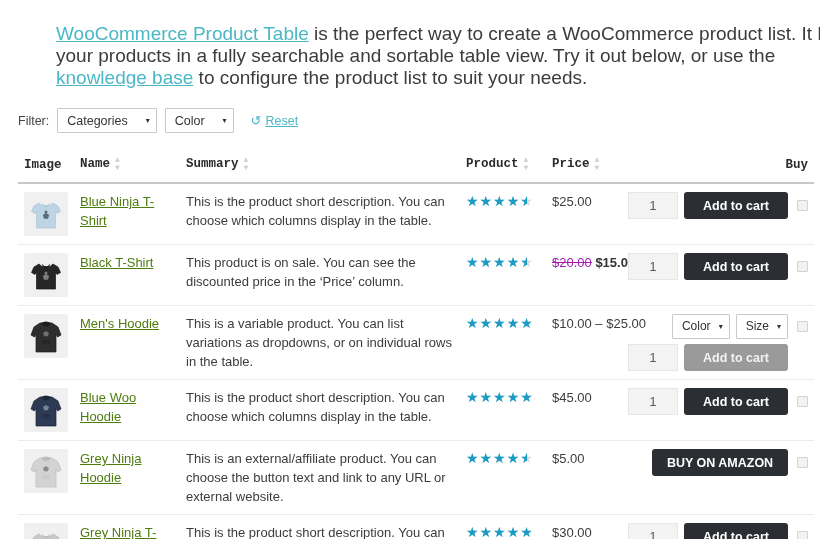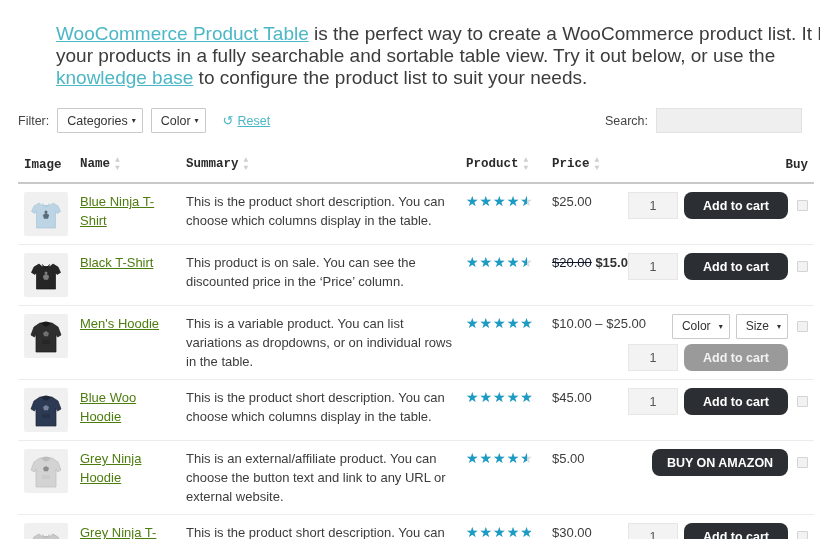--- a/index.html
+++ b/index.html
@@ -40,21 +40,21 @@
     gap: 8px;
     position: absolute;
     left: 6px;
     top: 0;
   }
   .filter-label { font-size: 12.5px; color: #444; }
   .select-box {
     display: inline-flex;
     align-items: center;
     justify-content: space-between;
-    gap: 4px;
+    gap: 18px;
     border: 1px solid #c9c9c9;
     background: #fff;
     height: 25px;
     padding: 0 6px 0 9px;
     font-size: 12.5px;
     color: #333;
     border-radius: 1px;
   }
   .caret { font-size: 8px; color: #333; line-height: 1; }
   .reset-link {
@@ -154,21 +154,21 @@
   
   .stars { position: relative; display: inline-block; line-height: 1; }
   .stars .base { color: #d8d8d8; font-size: 14px; letter-spacing: 1px; }
   .stars .fill {
     position: absolute; left: 0; top: 0;
     overflow: hidden; white-space: nowrap;
     color: #1b9cc4; font-size: 14px; letter-spacing: 1px;
   }
 
   .price-cell { white-space: nowrap; font-size: 13px; }
-  .price-del { text-decoration: line-through; color: #0f172a; }
+  .price-del { text-decoration: line-through; color: #a21caf; }
   .price-ins { font-weight: bold; color: #333; }
 
   
   td.buy-cell { text-align: right; padding-right: 4px; }
   .buy-wrap {
     display: flex;
     flex-direction: column;
     align-items: flex-end;
     gap: 5px;
   }
@@ -186,21 +186,21 @@
   .btn-cart {
     background: #2b2f33;
     color: #ffffff;
     border: none;
     height: 27px;
     min-width: 104px;
     padding: 0 14px;
     font-size: 12.5px;
     font-weight: bold;
     font-family: "Liberation Sans", sans-serif;
-    border-radius: 8px;
+    border-radius: 3px;
     cursor: pointer;
     white-space: nowrap;
   }
   .btn-cart.disabled { background: #9a9a9a; color: #f2f2f2; }
   .btn-cart.wide { min-width: 136px; }
   .var-select {
     display: inline-flex;
     align-items: center;
     justify-content: space-between;
     gap: 8px;
@@ -245,24 +245,20 @@
         <span>Color</span>
         <span class="caret">▾</span>
       </div>
 
       <span class="reset-link">
         <span class="reset-icon">↺</span>
         <a href="#">Reset</a>
       </span>
     </div>
 
-    <div class="search-group">
-      <span class="search-label">Search:</span>
-      <input class="search-input" type="text" placeholder="" style="">
-    </div>
   </div>
 
   <table class="product-table">
     <thead>
       <tr>
         <th class="col-image">
           <div class="th-inner">
               <span>Image</span>
             </div>
         </th>

